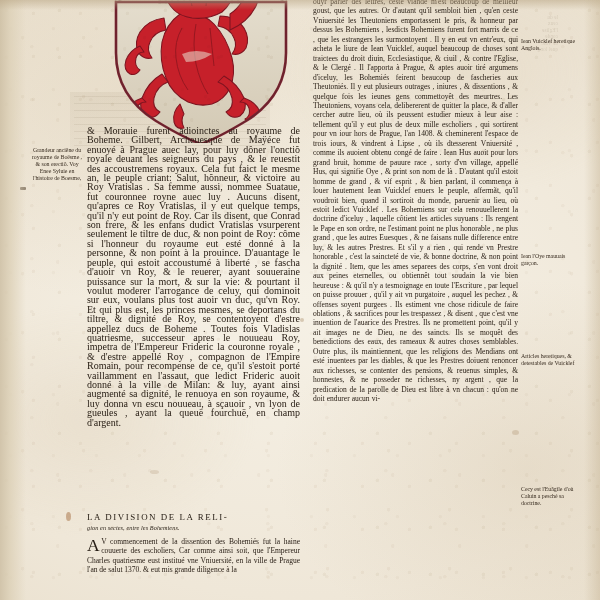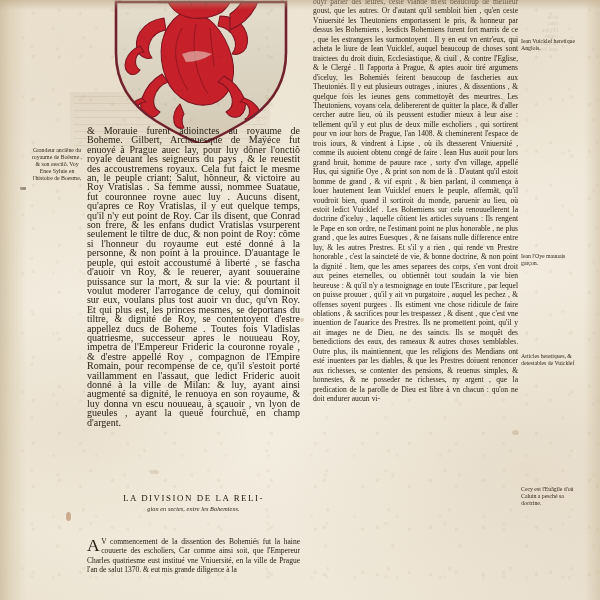--- a/index.html
+++ b/index.html
@@ -81,21 +81,21 @@
 
   .marg{
     position:absolute;color:#3a2e22;font-size:5.9px;line-height:7.0px;
     text-align:left;letter-spacing:-.05px;
     font-family:"Liberation Serif", serif;
   }
   .marg.l{width:52px;left:31px;text-align:center;}
   .marg.r{width:56px;left:521px;}
 
   
-  #head-wrap{position:absolute;left:87px;top:493px;width:213px;text-align:center;color:#241b12;}
+  #head-wrap{position:absolute;left:87px;top:512px;width:213px;color:#241b12;}
   #head-line1{
     font-size:8.9px;letter-spacing:1.55px;line-height:11px;
     font-family:"Liberation Serif", serif;
   }
   #head-line2{
     font-size:6.2px;font-style:italic;letter-spacing:.1px;line-height:8px;margin-top:.5px;
   }
 
   
   #para-last{

